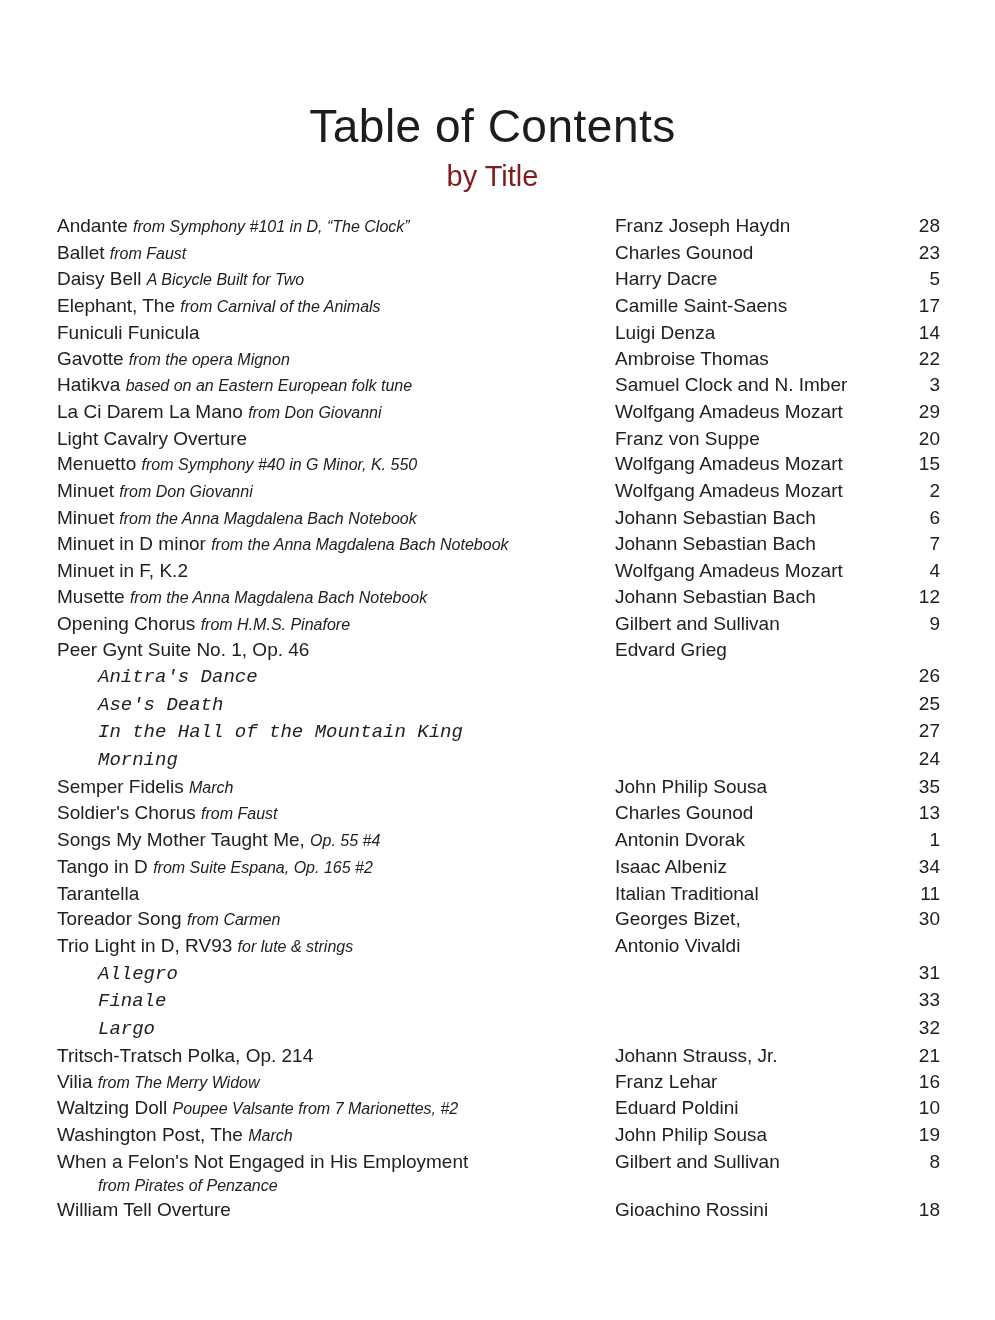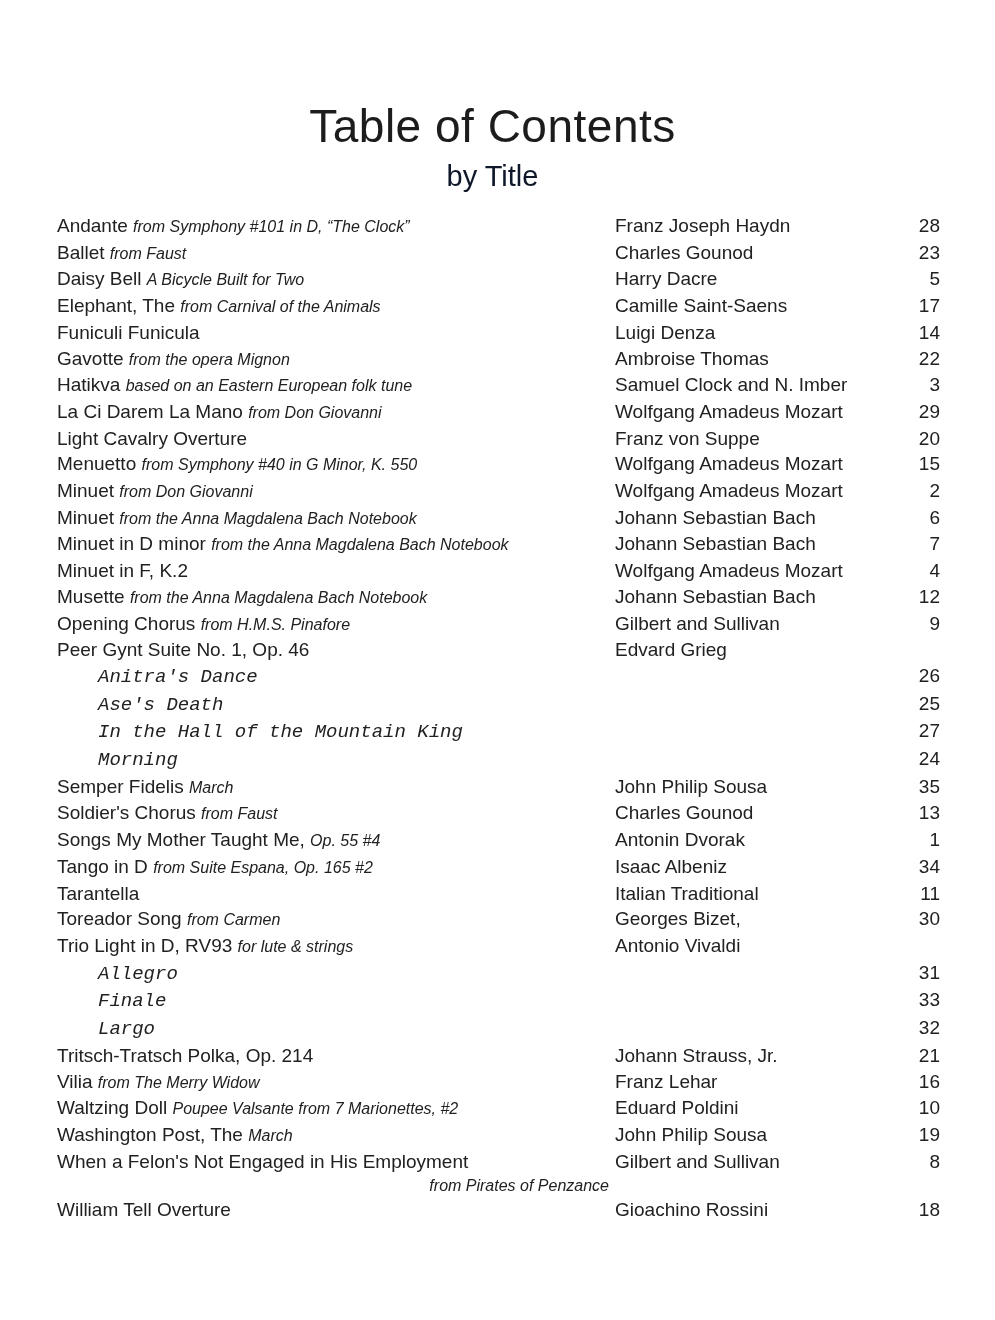--- a/index.html
+++ b/index.html
@@ -26,55 +26,53 @@
     margin: 7px;
     font-size: 46px;
     font-weight: 400;
     letter-spacing: 0.5px;
     color: #1c1c1c;
   }
   .heading h2 {
     margin: 2px 0 0 0;
     font-size: 29px;
     font-weight: 400;
-    color: #0f172a;
+    color: #7f1d1d;
   }
   .toc {
     position: absolute;
     top: 213px;
     left: 57px;
     right: 55px;
   }
   .row {
     display: flex;
     align-items: baseline;
     line-height: 25.7px;
     font-size: 19px;
   }
   .cell-title {
     width: 558px;
     flex: none;
-    padding-right: 6px;
     box-sizing: border-box;
   }
   .row.indent .cell-title {
     padding-left: 41px;
     font-style: italic;
     font-family: Liberation Mono, monospace;
   }
   .cell-title .sub {
     font-style: italic;
     font-size: 16px;
   }
   .cell-title .line2 {
     font-style: italic;
     font-size: 16px;
     padding-left: 41px;
     line-height: 23px;
-    text-align: right;
   }
   .cell-composer {
     width: 277px;
     flex: none;
   }
   .cell-page {
     width: 48px;
     flex: none;
     text-align: right;
   }

